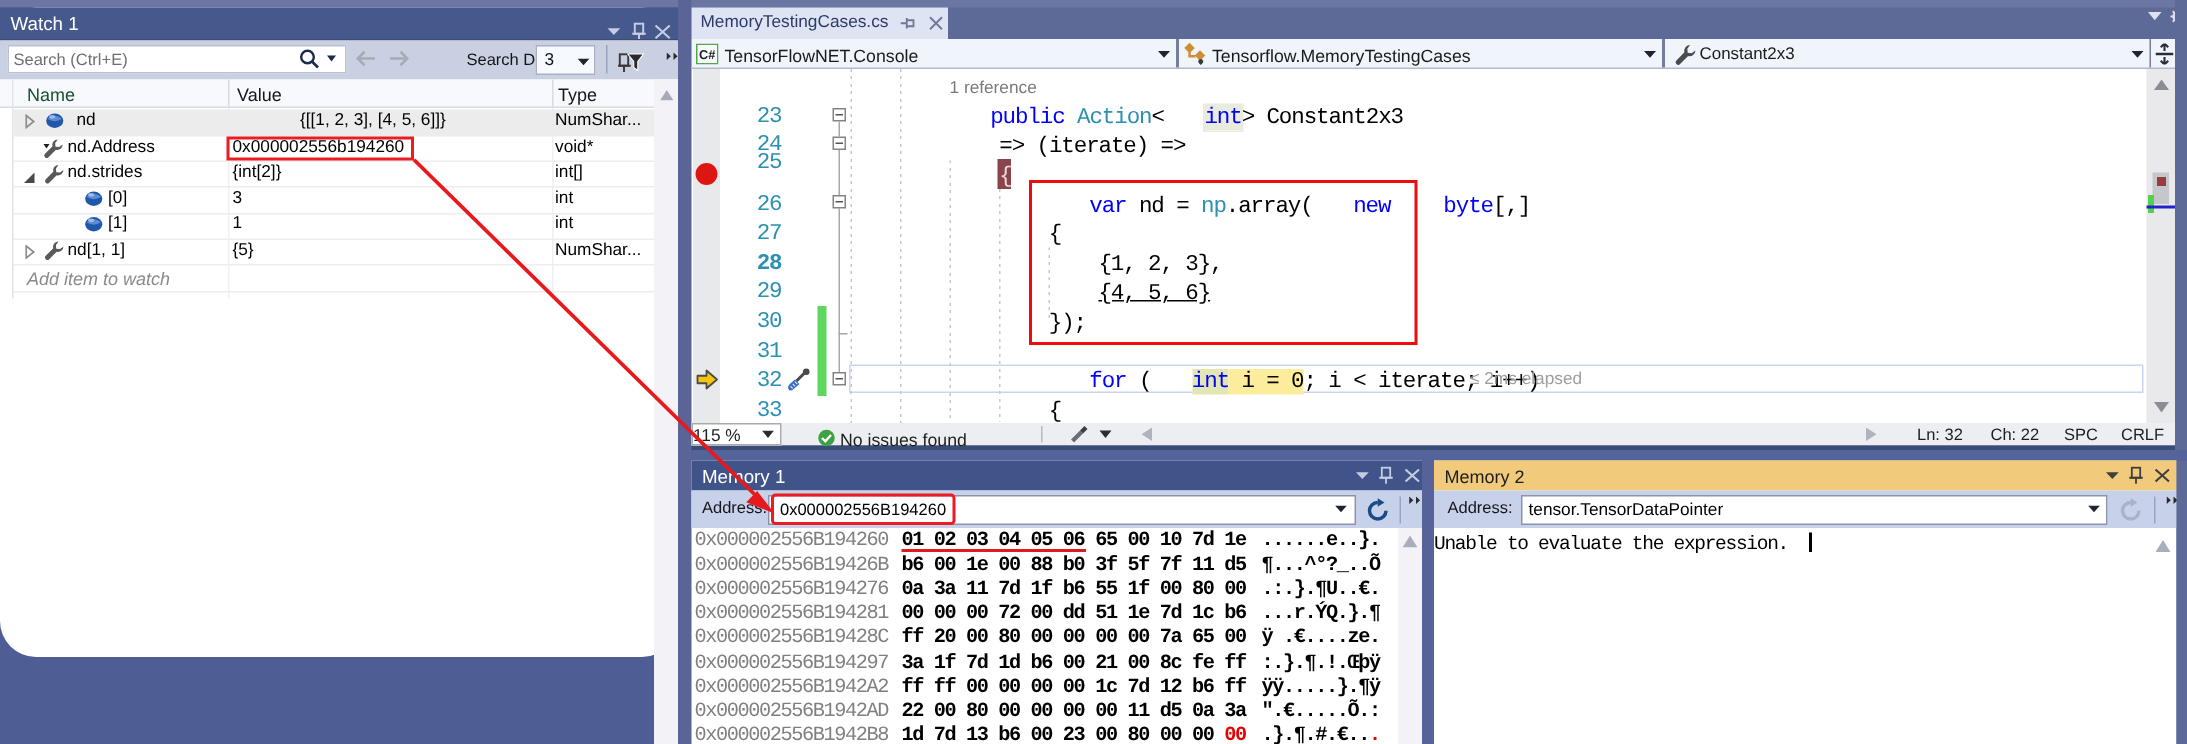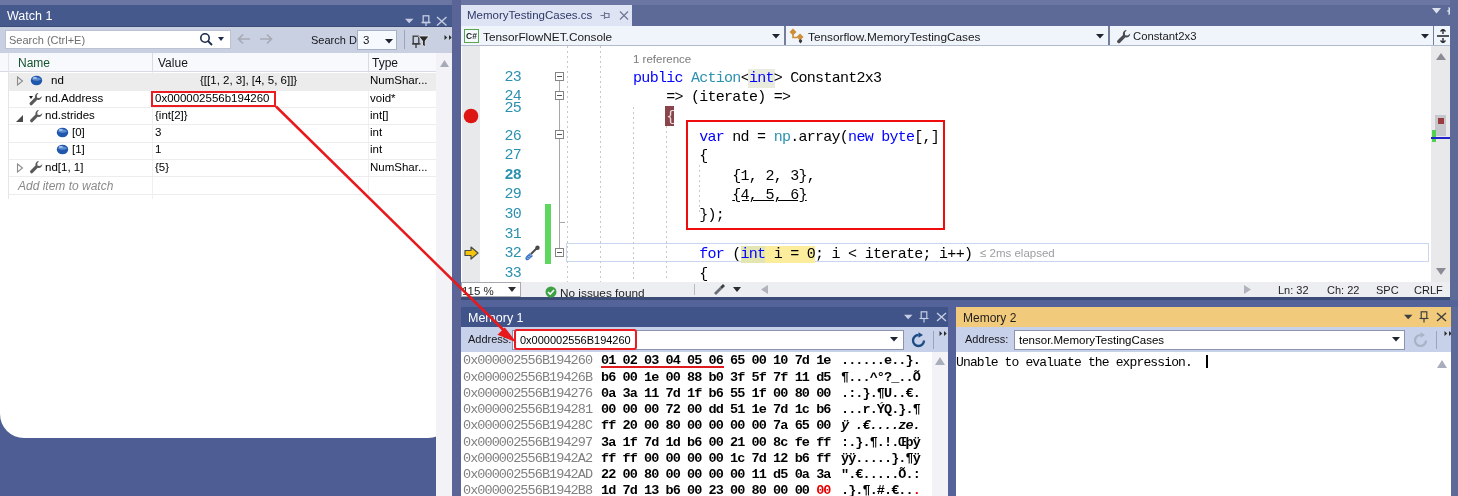--- a/index.html
+++ b/index.html
@@ -3,21 +3,21 @@
 <style>
   html,body{margin:0;padding:0;}
   #root{position:relative;width:1458px;height:496px;overflow:hidden;
         font-family:"Liberation Sans",sans-serif;background:#4E5E95;}
   .abs{position:absolute;}
   .mono{font-family:"Liberation Mono",monospace;}
   .code{font-family:"Liberation Mono",monospace;font-size:15px;letter-spacing:-0.73px;
         white-space:pre;line-height:19.4px;color:#000;}
   .ln{font-family:"Liberation Mono",monospace;font-size:15px;letter-spacing:-0.73px;
       color:#2B91AF;white-space:pre;}
-  .kw{color:#0000FF;}
+  .kw{color:#0000FF;margin-left:27px;}
   .ty{color:#2B91AF;}
   .hex{font-family:"Liberation Mono",monospace;font-size:13.5px;letter-spacing:-0.93px;
        font-weight:bold;white-space:pre;color:#000;}
   .addr{font-family:"Liberation Mono",monospace;font-size:13.5px;letter-spacing:-0.93px;
        color:#808080;white-space:pre;}
   .asc{font-family:"Liberation Mono",monospace;font-size:13.5px;letter-spacing:-0.93px;
        font-weight:bold;white-space:pre;color:#000;}
 </style></head>
 <body>
 <div id="root">
@@ -382,21 +382,21 @@
         <div class="hex abs" style="left:601px;top:369.5px;">b6 00 1e 00 88 b0 3f 5f 7f 11 d5</div>
         <div class="asc abs" style="left:841px;top:369.5px;">¶...^°?_..Õ</div>
       <div class="addr abs" style="left:463px;top:385.7px;">0x000002556B194276</div>
         <div class="hex abs" style="left:601px;top:385.7px;">0a 3a 11 7d 1f b6 55 1f 00 80 00</div>
         <div class="asc abs" style="left:841px;top:385.7px;">.:.}.¶U..€.</div>
       <div class="addr abs" style="left:463px;top:402px;">0x000002556B194281</div>
         <div class="hex abs" style="left:601px;top:402px;">00 00 00 72 00 dd 51 1e 7d 1c b6</div>
         <div class="asc abs" style="left:841px;top:402px;">...r.ÝQ.}.¶</div>
       <div class="addr abs" style="left:463px;top:418.2px;">0x000002556B19428C</div>
         <div class="hex abs" style="left:601px;top:418.2px;">ff 20 00 80 00 00 00 00 7a 65 00</div>
-        <div class="asc abs" style="left:841px;top:418.2px;font-style:italic;">ÿ .€....ze.</div>
+        <div class="asc abs" style="left:841px;top:418.2px;">ÿ .€....ze.</div>
       <div class="addr abs" style="left:463px;top:434.5px;">0x000002556B194297</div>
         <div class="hex abs" style="left:601px;top:434.5px;">3a 1f 7d 1d b6 00 21 00 8c fe ff</div>
         <div class="asc abs" style="left:841px;top:434.5px;">:.}.¶.!.Œþÿ</div>
       <div class="addr abs" style="left:463px;top:450.7px;">0x000002556B1942A2</div>
         <div class="hex abs" style="left:601px;top:450.7px;">ff ff 00 00 00 00 1c 7d 12 b6 ff</div>
         <div class="asc abs" style="left:841px;top:450.7px;">ÿÿ.....}.¶ÿ</div>
       <div class="addr abs" style="left:463px;top:467px;">0x000002556B1942AD</div>
         <div class="hex abs" style="left:601px;top:467px;">22 00 80 00 00 00 00 11 d5 0a 3a</div>
         <div class="asc abs" style="left:841px;top:467px;">".€.....Õ.:</div>
       <div class="addr abs" style="left:463px;top:483.2px;">0x000002556B1942B8</div>
@@ -422,21 +422,21 @@
         <rect x="21.2" y="1.8" width="5.6" height="6.7"></rect>
         <path d="M19.5 8.5 L28.5 8.5 M24 8.5 L24 12.5"></path>
       </g>
       <g stroke="#3F3F3F" stroke-width="1.4">
         <path d="M37 3 L46 11 M46 3 L37 11"></path>
       </g>
     </svg>
     <div class="abs" style="left:956px;top:327px;width:495px;height:25px;background:#C7D1E9;"></div>
     <div class="abs" style="left:965px;top:333px;color:#15161A;font-size:11px;">Address:</div>
     <div class="abs" style="left:1014px;top:329.5px;width:391px;height:20px;background:#FFF;border:1px solid #8A94AD;box-sizing:border-box;"></div>
-    <div class="abs" style="left:1019px;top:333.5px;color:#000;font-size:11.5px;">tensor.MemoryTestingCases</div>
+    <div class="abs" style="left:1019px;top:333.5px;color:#000;font-size:11.5px;">tensor.TensorDataPointer</div>
     <svg class="abs" style="left:1392px;top:337px;" width="9" height="5" viewBox="0 0 9 5">
         <path d="M0 0 L8 0 L4 4.5 Z" fill="#1E2430"></path>
       </svg>
     <svg class="abs" style="left:1412px;top:331.5px;" width="17" height="17" viewBox="0 0 17 17">
       <path d="M14 8.5 A5.5 5.5 0 1 1 8.5 3" fill="none" stroke="#A9B2C6" stroke-width="2.2"></path>
       <path d="M8.5 0.2 L13 3 L8.5 5.8 Z" fill="#A9B2C6"></path>
     </svg>
     <div class="abs" style="left:1436px;top:330.5px;width:1px;height:18px;background:#9BA4BF;"></div>
     <svg class="abs" style="left:1444px;top:330.5px;" width="9" height="5" viewBox="0 0 9 5">
         <path d="M0.5 0 L3.2 2.5 L0.5 5 Z M5 0 L7.7 2.5 L5 5 Z" fill="#2A2A2A"></path>

